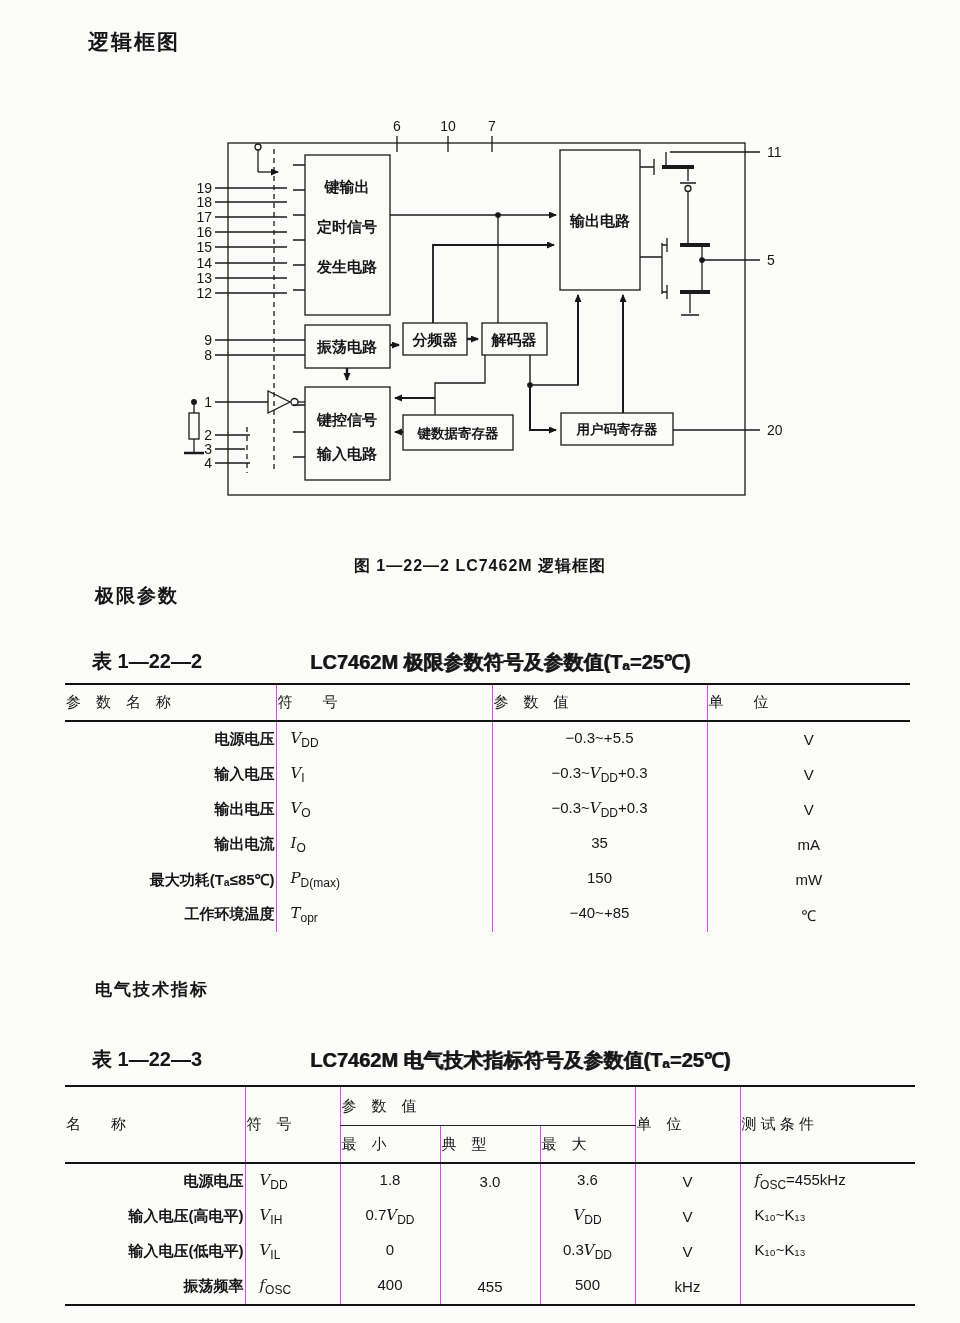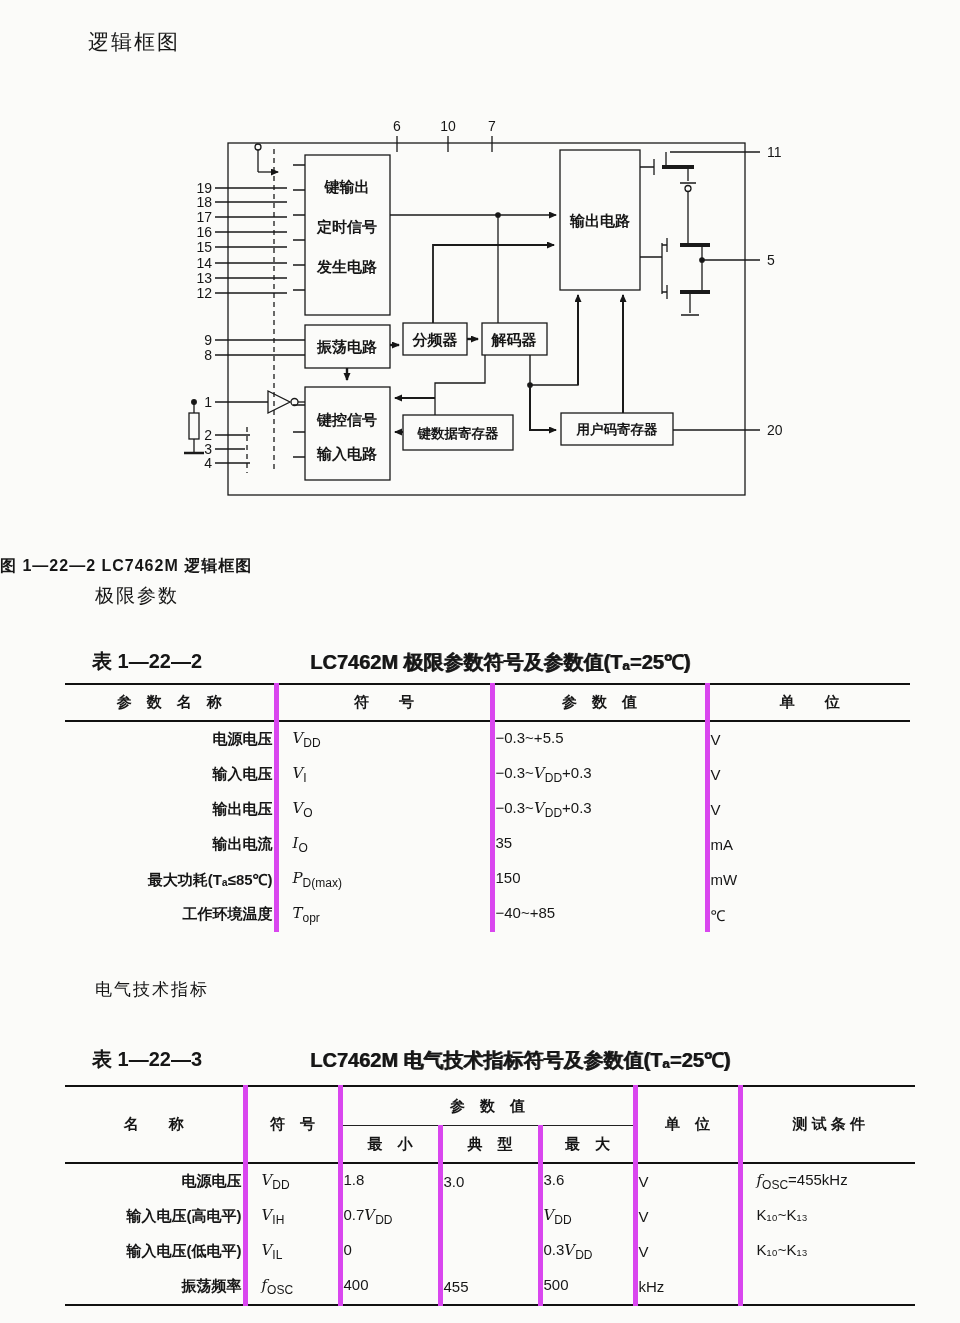--- a/index.html
+++ b/index.html
@@ -1,43 +1,43 @@
 <!DOCTYPE html>
 <html><head>
 <meta charset="utf-8">
 <style>
   html,body{margin:0;padding:0}
   body{width:960px;height:1323px;position:relative;background:#fbfbf9;color:#161616;
        font-family:"Liberation Sans",sans-serif;}
   .abs{position:absolute}
-  .hd{font-weight:normal;letter-spacing:2px}
+  .hd{font-weight:bold;letter-spacing:2px}
   #page-heading{left:88px;top:28px;font-size:21px}
   #diagram-wrap{left:150px;top:95px;width:665px;height:420px}
   svg text{font-family:"Liberation Sans",sans-serif;fill:#161616}
   .blk-label{font-size:15px;font-weight:bold}
   .blk-label-sm{font-size:13.5px;font-weight:bold}
   .pin-label{font-size:14px}
-  #figure-caption{left:0;top:556px;width:960px;text-align:left;font-size:16px;font-weight:bold;letter-spacing:1px}
+  #figure-caption{left:0;top:556px;width:960px;text-align:center;font-size:16px;font-weight:bold;letter-spacing:1px}
   #section-limits{left:95px;top:583px;font-size:19px}
   #section-electrical{left:95px;top:978px;font-size:17px}
   .tbl-caption{font-size:20px;font-weight:bold}
   #limits-caption{left:92px;top:648px;width:820px}
   #elec-caption{left:92px;top:1046px;width:820px}
   .tbl-title{position:absolute;left:218px;top:0;text-shadow:0.8px 0 0 #444}
   table{border-collapse:collapse;table-layout:fixed;font-size:15px}
   #limits-table{left:65px;top:683px}
   #elec-table{left:65px;top:1085px}
   td{vertical-align:middle;overflow:hidden;white-space:nowrap}
   .bt{border-top:2.5px solid #111}
   .bb{border-bottom:2.5px solid #111}
-  .bl{border-left:5px solid #d946ef}
-  td.hc{text-align:center;font-weight:bold;height:33px}
+  .bl{border-left:1px solid #d946ef}
+  td.hc{font-weight:normal;height:33px}
   td.name{text-align:right;padding-left:10px;font-weight:bold}
   td.sym{text-align:left;padding-left:14px}
-  td.val,td.unit{text-align:left}
+  td.val,td.unit{text-align:center}
   .r33 td{height:33px}
   i{font-family:"DejaVu Serif",serif;font-weight:normal}
   sub{font-size:12px}
   .h36 td{height:36px}.h34 td{height:34px}
 </style>
 </head>
 <body>
 
 <div class="abs hd" id="page-heading">逻辑框图</div>
 

